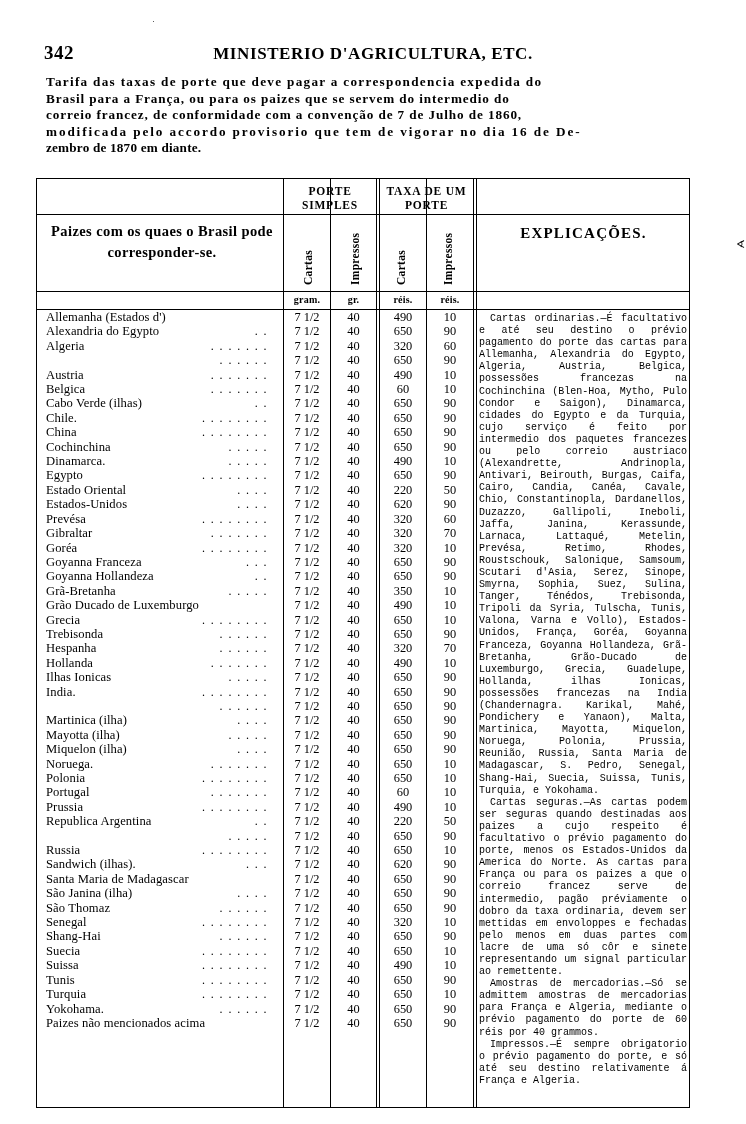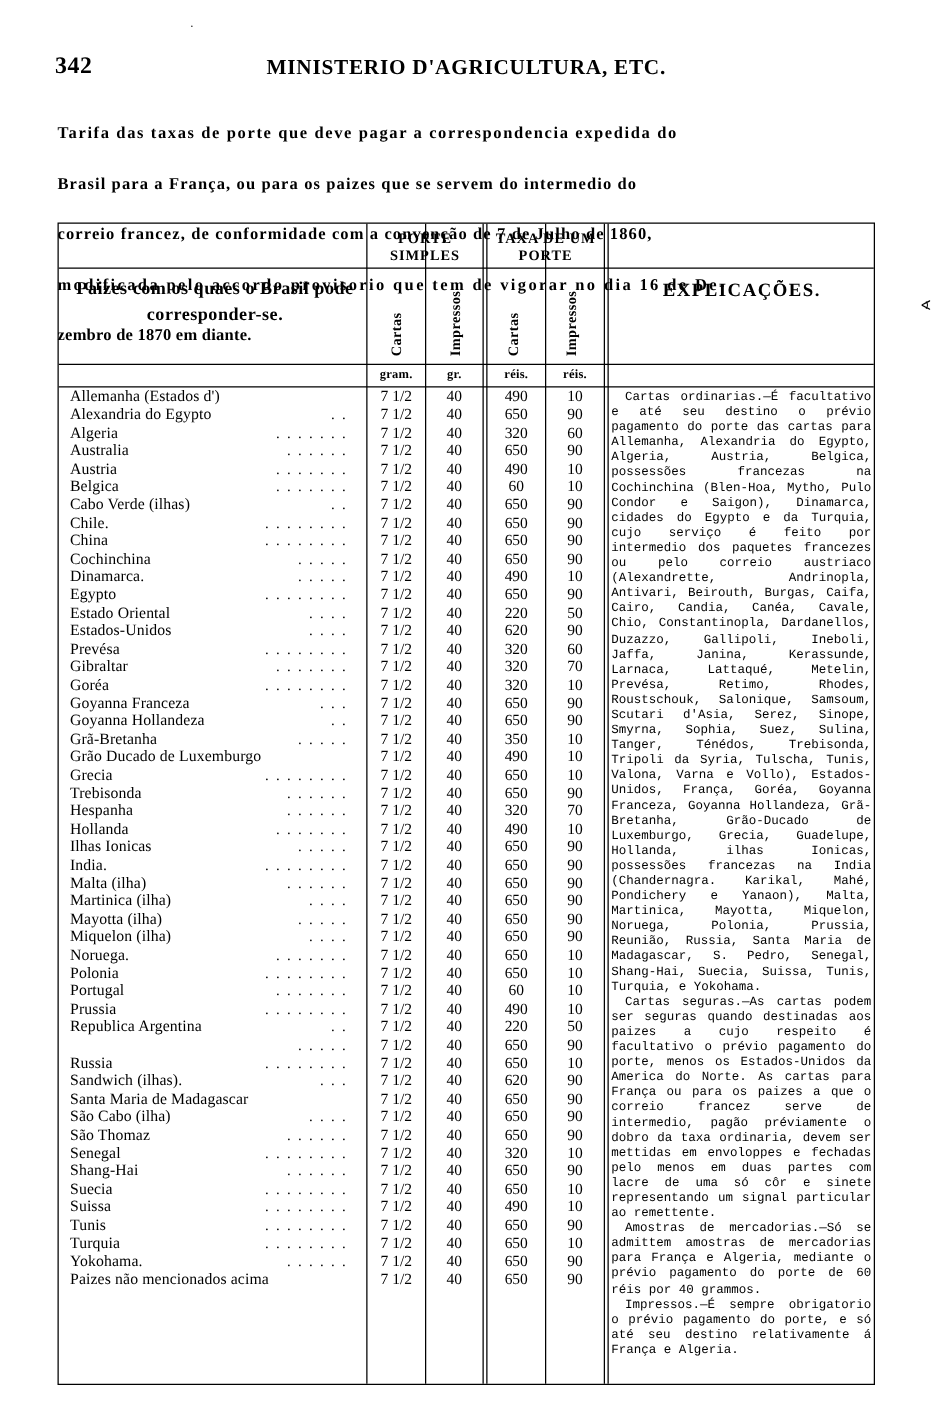--- a/index.html
+++ b/index.html
@@ -53,30 +53,29 @@
     font-family: "Liberation Serif", serif;
     font-weight: bold;
     font-size: 13.2px;
     line-height: 16.5px;
     text-align: justify;
     letter-spacing: 0.2px;
   }
   .intro .l {
     display: block;
     white-space: nowrap;
-    margin-top: 24px;
   }
   .intro .l.sp { letter-spacing: 1.3px; }
   .intro .l.sp2 { letter-spacing: 1.9px; }
   .intro .l.sp3 { letter-spacing: 0.9px; }
 
   
   .tbl {
     position: absolute;
-    left: 46px;
+    left: 36px;
     top: 178px;
     width: 654px;
     height: 930px;
     border: 1px solid #000;
     box-sizing: border-box;
   }
   
   .v {
     position: absolute;
     top: 0;
@@ -301,21 +300,20 @@
         </div>
         <div class="row">
           <div class="name">Algeria</div>
           <div class="name dots" style="right: 415px; width: auto; text-align: right; padding-right: 6px; position: absolute; top: 0px;">. . . . . . .</div>
           <div class="c c1">7 1/2</div>
           <div class="c c2">40</div>
           <div class="c c3">320</div>
           <div class="c c4">60</div>
         </div>
         <div class="row">
-          <div class="name">Australia</div>
           <div class="name dots" style="right: 415px; width: auto; text-align: right; padding-right: 6px; position: absolute; top: 0px;">. . . . . .</div>
           <div class="c c1">7 1/2</div>
           <div class="c c2">40</div>
           <div class="c c3">650</div>
           <div class="c c4">90</div>
         </div>
         <div class="row">
           <div class="name">Austria</div>
           <div class="name dots" style="right: 415px; width: auto; text-align: right; padding-right: 6px; position: absolute; top: 0px;">. . . . . . .</div>
           <div class="c c1">7 1/2</div>
@@ -493,21 +491,20 @@
         </div>
         <div class="row">
           <div class="name">India.</div>
           <div class="name dots" style="right: 415px; width: auto; text-align: right; padding-right: 6px; position: absolute; top: 0px;">. . . . . . . .</div>
           <div class="c c1">7 1/2</div>
           <div class="c c2">40</div>
           <div class="c c3">650</div>
           <div class="c c4">90</div>
         </div>
         <div class="row">
-          <div class="name">Malta (ilha)</div>
           <div class="name dots" style="right: 415px; width: auto; text-align: right; padding-right: 6px; position: absolute; top: 0px;">. . . . . .</div>
           <div class="c c1">7 1/2</div>
           <div class="c c2">40</div>
           <div class="c c3">650</div>
           <div class="c c4">90</div>
         </div>
         <div class="row">
           <div class="name">Martinica (ilha)</div>
           <div class="name dots" style="right: 415px; width: auto; text-align: right; padding-right: 6px; position: absolute; top: 0px;">. . . .</div>
           <div class="c c1">7 1/2</div>
@@ -596,21 +593,21 @@
         </div>
         <div class="row">
           <div class="name">Santa Maria de Madagascar</div>
           <div class="name dots" style="right: 415px; width: auto; text-align: right; padding-right: 6px; position: absolute; top: 0px;"></div>
           <div class="c c1">7 1/2</div>
           <div class="c c2">40</div>
           <div class="c c3">650</div>
           <div class="c c4">90</div>
         </div>
         <div class="row">
-          <div class="name">São Cabo (ilha)</div>
+          <div class="name">São Janina (ilha)</div>
           <div class="name dots" style="right: 415px; width: auto; text-align: right; padding-right: 6px; position: absolute; top: 0px;">. . . .</div>
           <div class="c c1">7 1/2</div>
           <div class="c c2">40</div>
           <div class="c c3">650</div>
           <div class="c c4">90</div>
         </div>
         <div class="row">
           <div class="name">São Thomaz</div>
           <div class="name dots" style="right: 415px; width: auto; text-align: right; padding-right: 6px; position: absolute; top: 0px;">. . . . . .</div>
           <div class="c c1">7 1/2</div>

